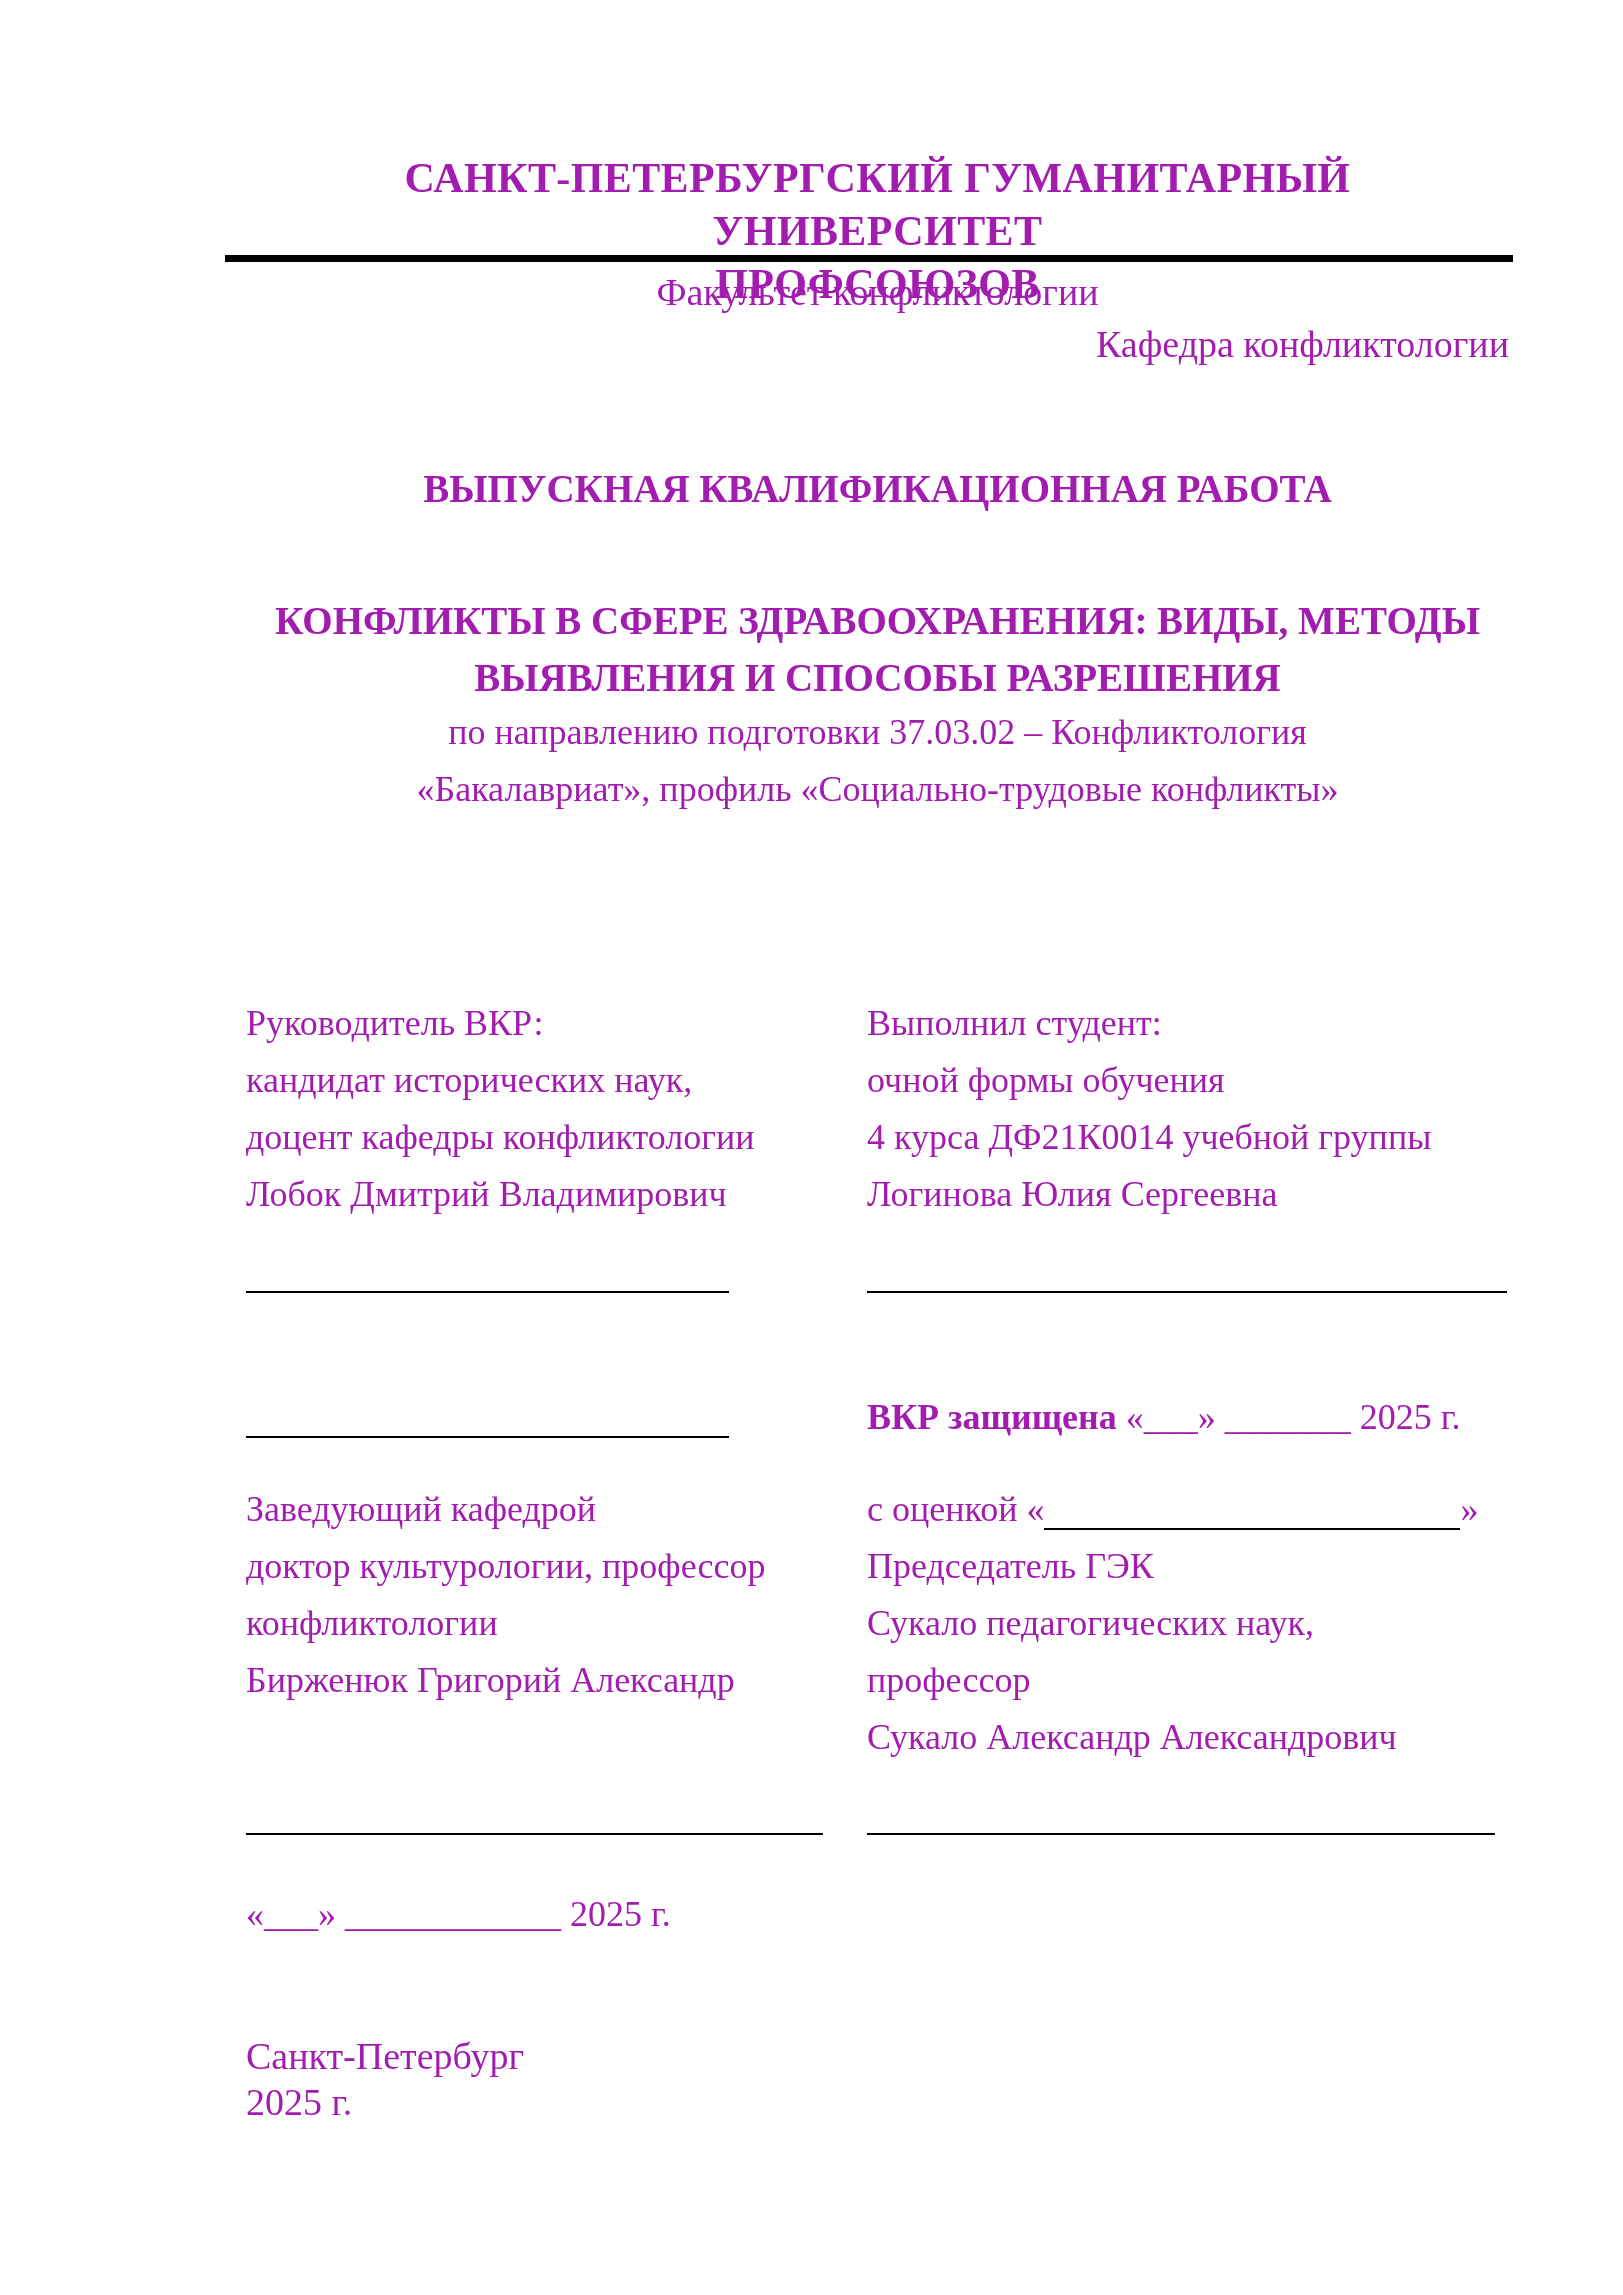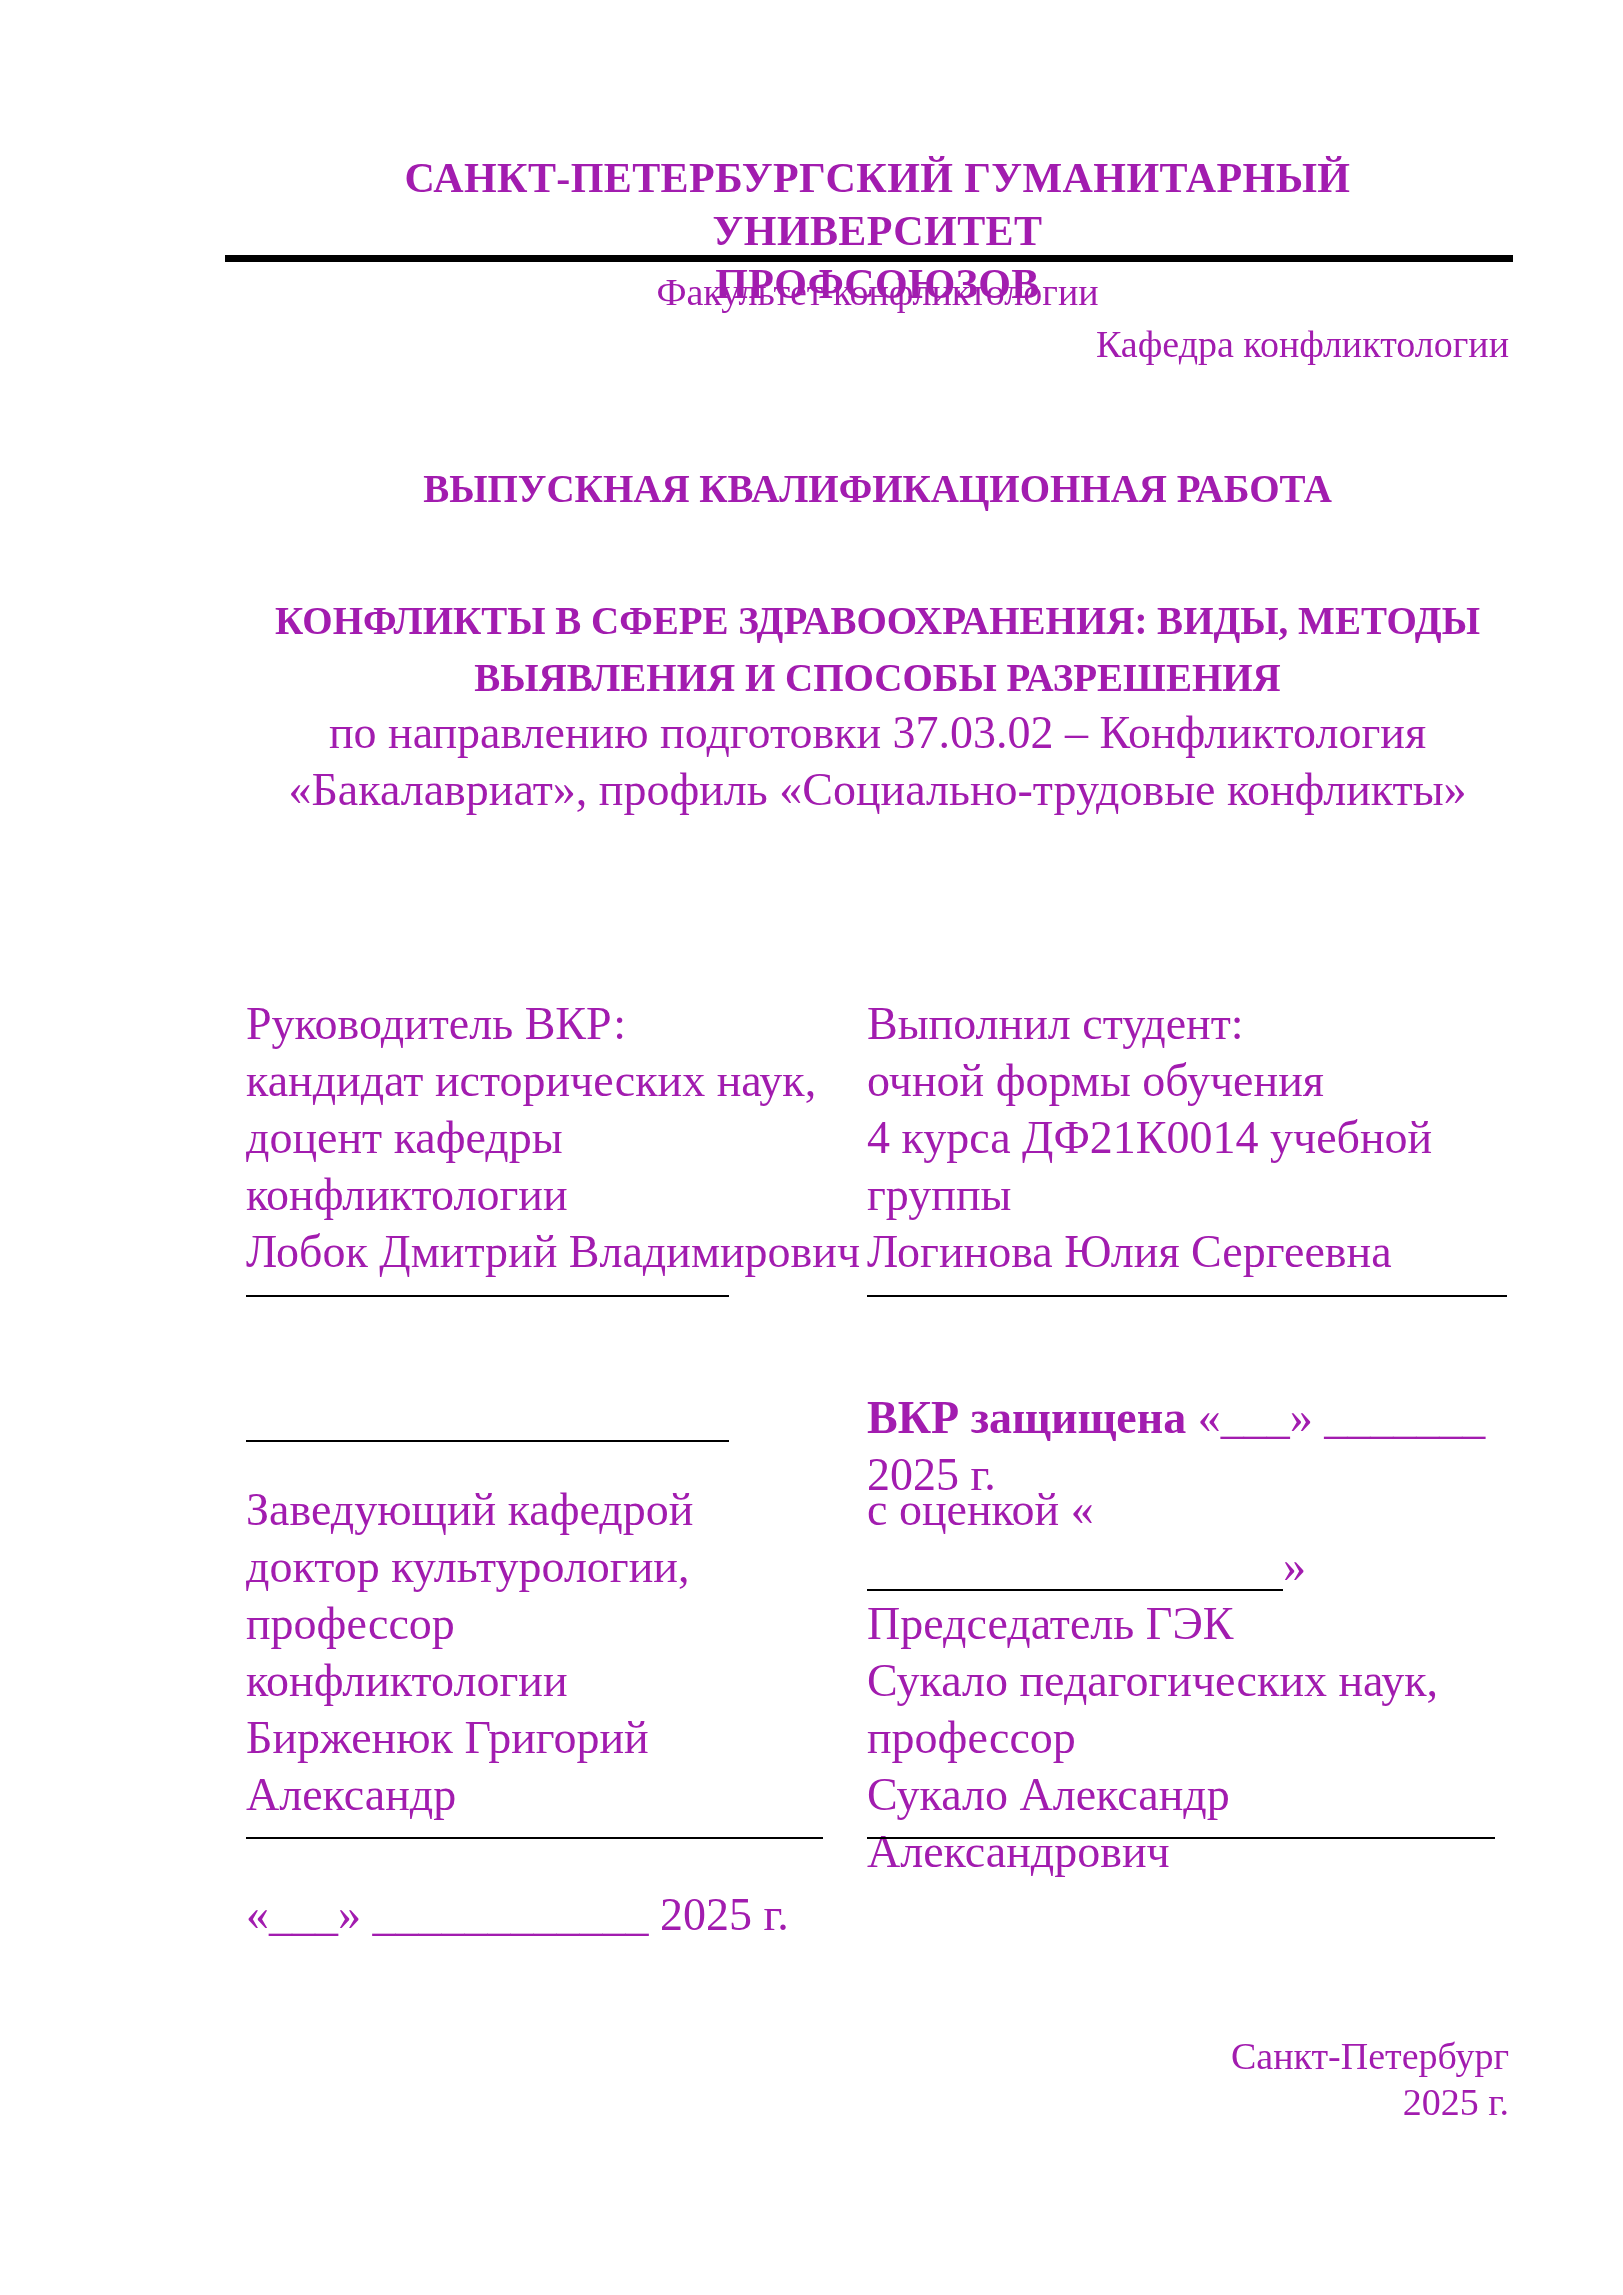--- a/index.html
+++ b/index.html
@@ -12,21 +12,21 @@
     width: 1623px;
     height: 2295px;
     margin: 0 auto;
     background: #ffffff;
     font-family: "Liberation Serif", "DejaVu Serif", serif;
     color: #a21caf;
     overflow: hidden;
   }
   .abs { position: absolute; left: 246px; width: 1263px; }
 
-  .body-text { font-size: 46px; line-height: 57px; }
+  .body-text { font-size: 36px; line-height: 57px; }
 
   .university {
     top: 152px;
     text-align: center;
     font-weight: bold;
     font-size: 42px;
     line-height: 53px;
     letter-spacing: 0.4px;
   }
   .header-rule {
@@ -77,21 +77,21 @@
   .w615 { width: 483px; }
   .w815 { width: 640px; }
   .w735 { width: 577px; }
   .w800 { width: 628px; }
   .w530 { width: 416px; }
 
   .bold { font-weight: bold; }
 
   .footer {
     top: 2033px;
-    text-align: right;
+    text-align: left;
     font-size: 38px;
     line-height: 46px;
   }
 </style>
 </head>
 <body>
 
 <div class="page">
 
   <div class="abs university">

